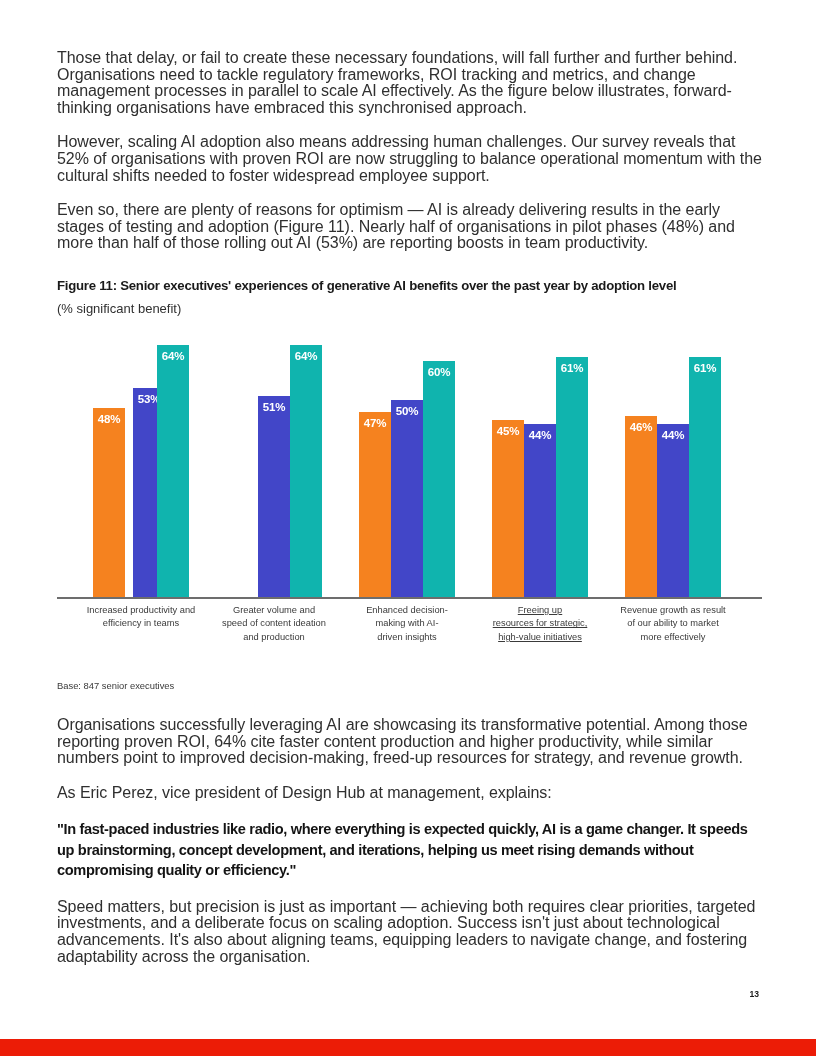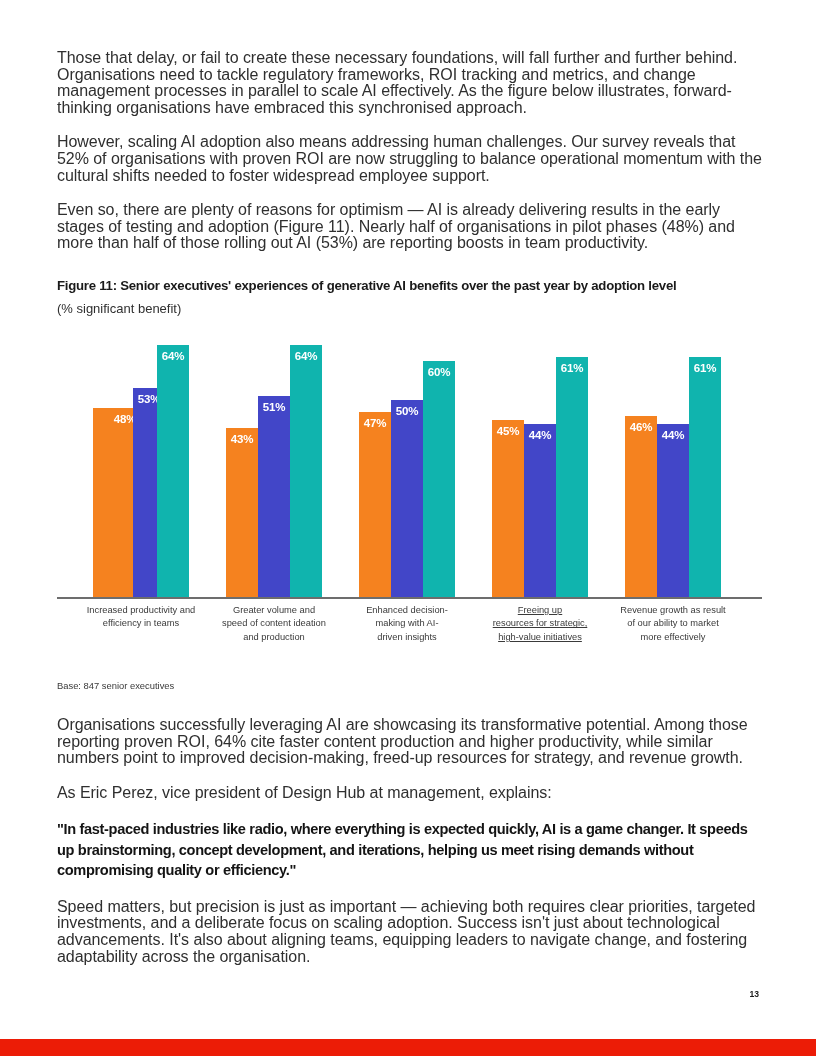--- a/index.html
+++ b/index.html
@@ -184,34 +184,31 @@
     </div>
 
     <div>
       <div class="fig-title">Figure 11: Senior executives' experiences of generative AI benefits over the past year by adoption level</div>
       <div class="fig-sub">(% significant benefit)</div>
 
 
       <div class="chart-wrap">
         <div class="plot" id="plot">
             <div class="group" style="left: 36px;">
-              <div class="bar" style="left: 0px; width: 32px; height: 189px; background: rgb(245, 130, 31); padding-left: 32px;">
+              <div class="bar" style="left: 0px; width: 32px; height: 189px; background: rgb(245, 130, 31);">
                 <span class="bar-val">48%</span>
               </div>
               <div class="bar" style="left: 40px; width: 32px; height: 209px; background: rgb(66, 70, 200);">
                 <span class="bar-val">53%</span>
               </div>
               <div class="bar" style="left: 64px; width: 32px; height: 252px; background: rgb(16, 180, 174);">
                 <span class="bar-val">64%</span>
               </div>
             </div>
             <div class="group" style="left: 169px;">
-              <div class="bar" style="left: 0px; width: 32px; height: 169px; background: rgb(245, 130, 31);">
-                <span class="bar-val">43%</span>
-              </div>
               <div class="bar" style="left: 32px; width: 32px; height: 201px; background: rgb(66, 70, 200);">
                 <span class="bar-val">51%</span>
               </div>
               <div class="bar" style="left: 64px; width: 32px; height: 252px; background: rgb(16, 180, 174);">
                 <span class="bar-val">64%</span>
               </div>
             </div>
             <div class="group" style="left: 302px;">
               <div class="bar" style="left: 0px; width: 32px; height: 185px; background: rgb(245, 130, 31);">
                 <span class="bar-val">47%</span>

